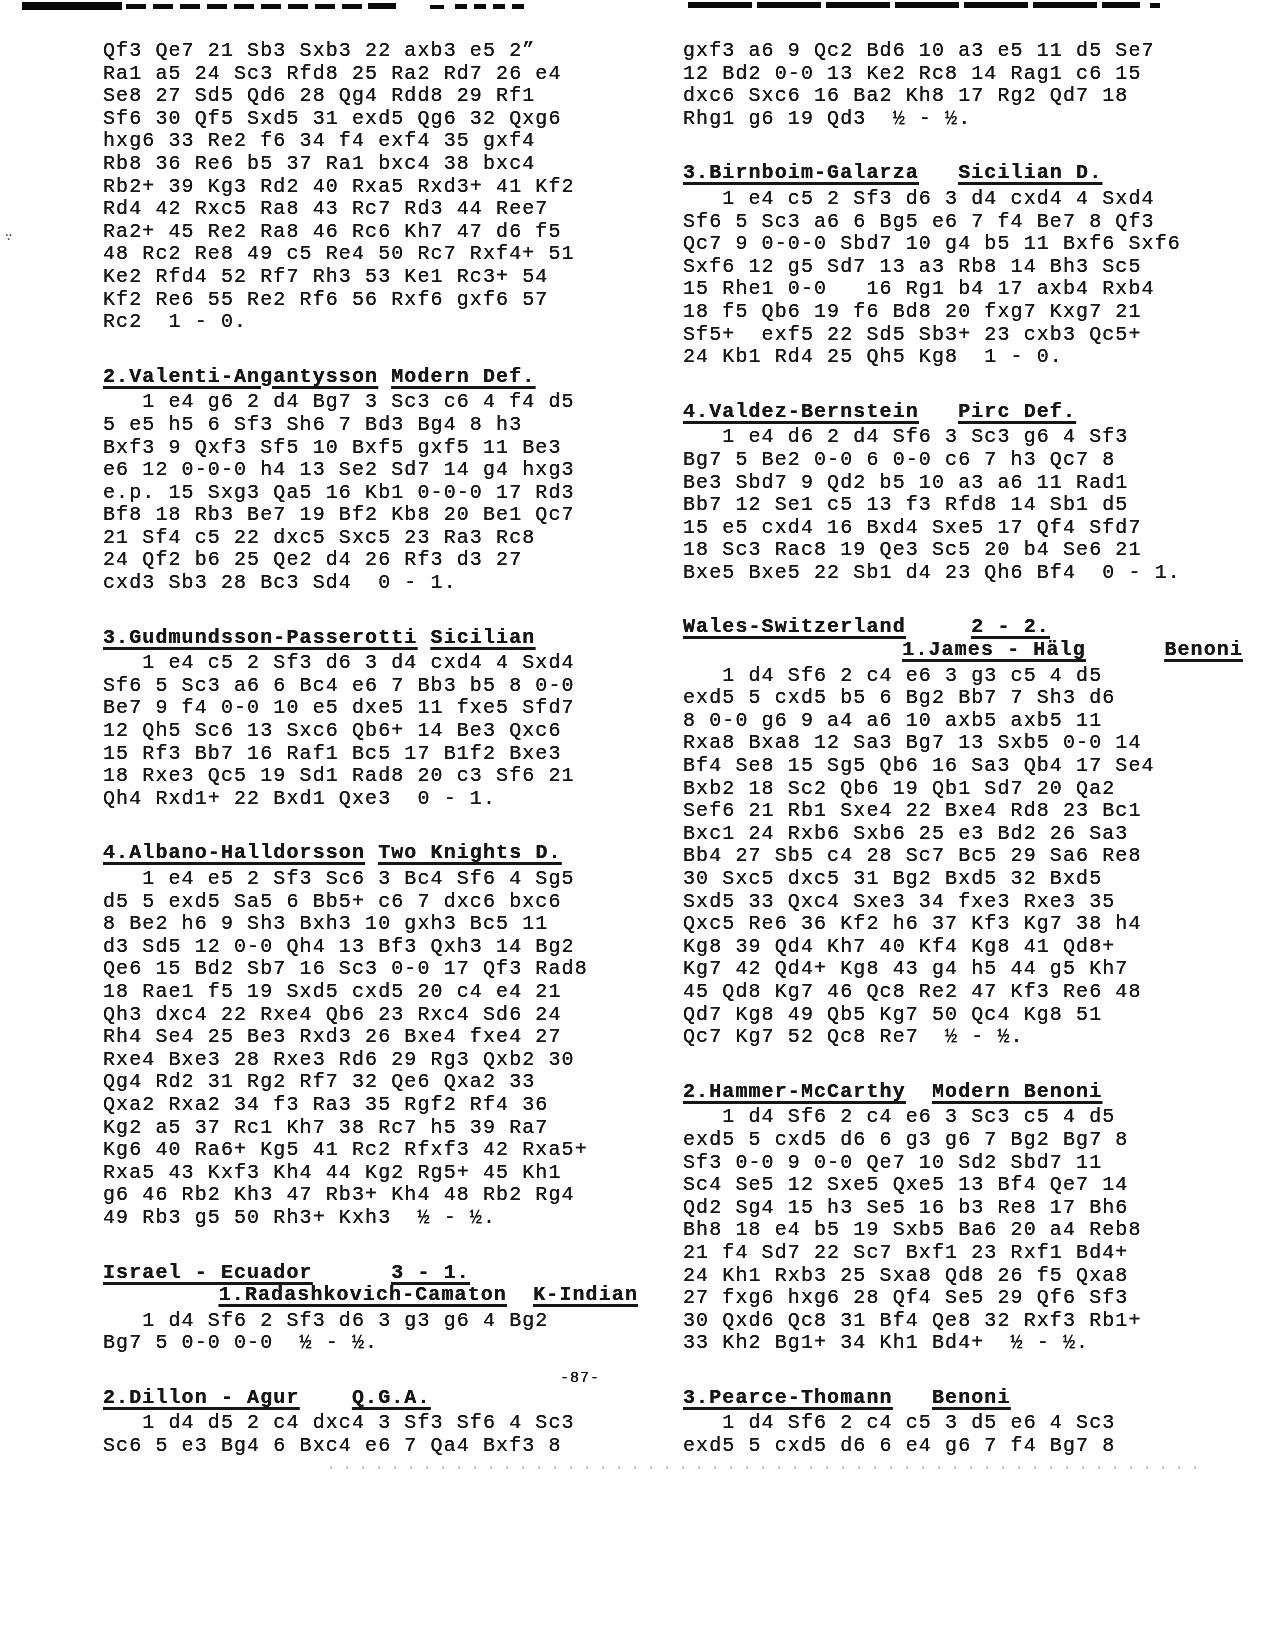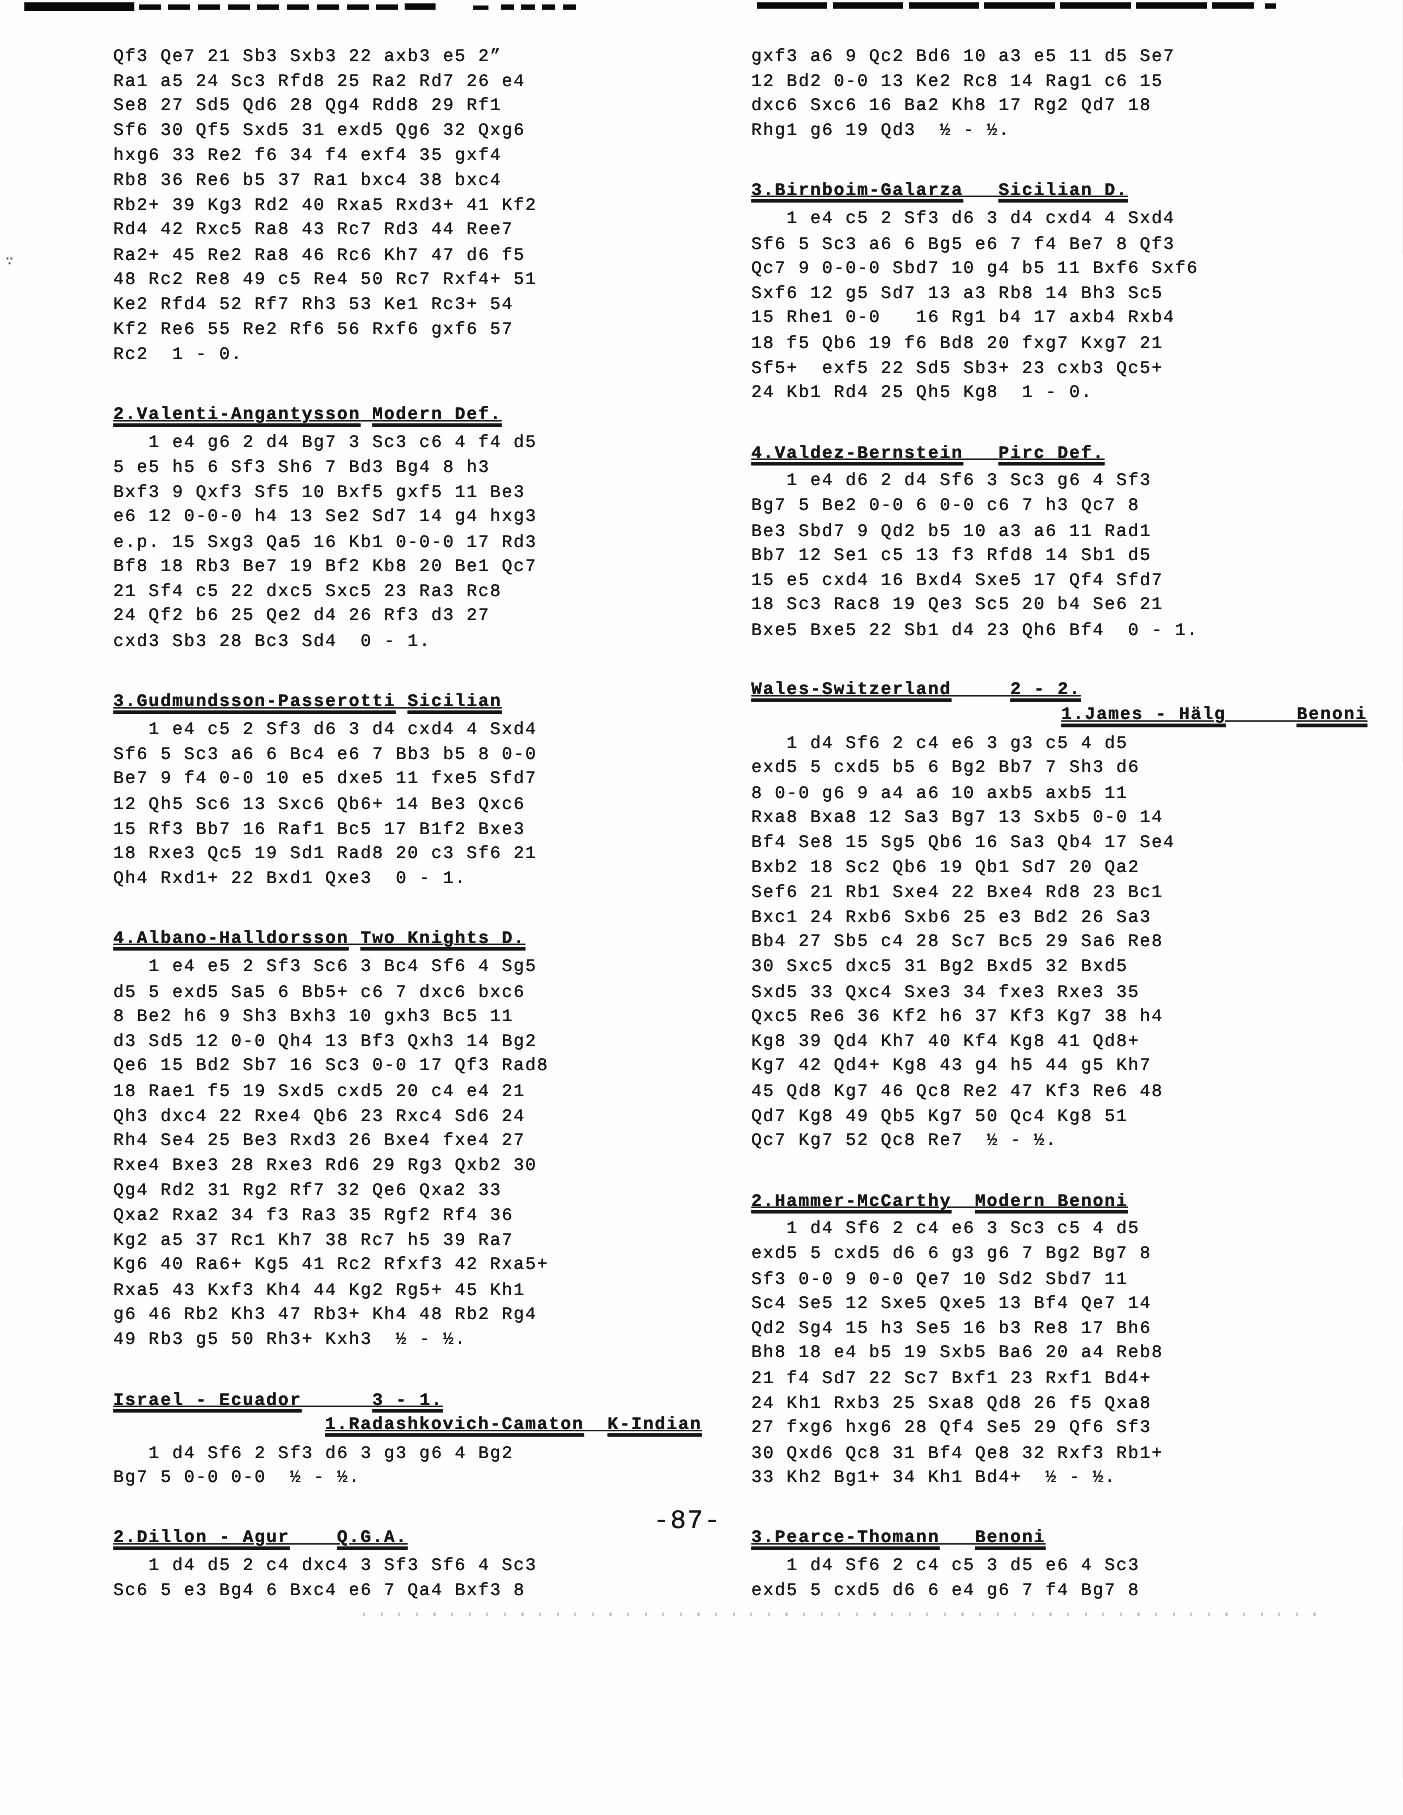--- a/index.html
+++ b/index.html
@@ -7,42 +7,42 @@
     position:relative;
     width:1275px;height:1650px;
     margin:0 auto;
     background:#fefefe;
     overflow:hidden;
     font-family:"Liberation Mono","DejaVu Sans Mono",monospace;
     color:#161616;
   }
   .col{
     position:absolute;
-    font-size:16px;
+    font-size:20px;
     line-height:22.6px;
     letter-spacing:1.1px;
     text-shadow:0 0 0.6px #000;
     white-space:pre;
   }
   .col-left{left:103px;top:40px;width:535px;}
   .col-right{left:683px;top:40px;width:560px;}
   .moves{margin:0 0 14px 0;}
   .line{white-space:pre;}
-  .header{margin:32px 0 3px 0;font-weight:700;white-space:pre;text-decoration:underline;}
+  .header{margin:32px 0 3px 0;font-weight:700;white-space:pre;}
   .header.match{margin-bottom:0;}
   .header.match + .header{margin-top:0;text-align:right;}
   .header .u{
     text-decoration:underline;
     text-decoration-thickness:2.5px;
     text-underline-offset:4px;
   }
   .header .gap{text-decoration:none;}
   .page-number{
-    position:absolute;left:594px;top:1370px;
-    font-size:24px;letter-spacing:1px;
+    position:absolute;left:560px;top:1370px;
+    font-size:15px;letter-spacing:1px;
     text-shadow:0 0 0.6px #000;
   }
   
   .art{position:absolute;background:#0a0a0a;}
   .a1{left:22px;top:2px;width:100px;height:8px;}
   .a2{left:126px;top:4px;width:238px;height:5px;
       background:repeating-linear-gradient(90deg,#0a0a0a 0 20px,transparent 20px 27px);}
   .a3{left:368px;top:3px;width:28px;height:6px;}
   .a4{left:430px;top:5px;width:14px;height:4px;}
   .a5{left:455px;top:4px;width:72px;height:5px;

